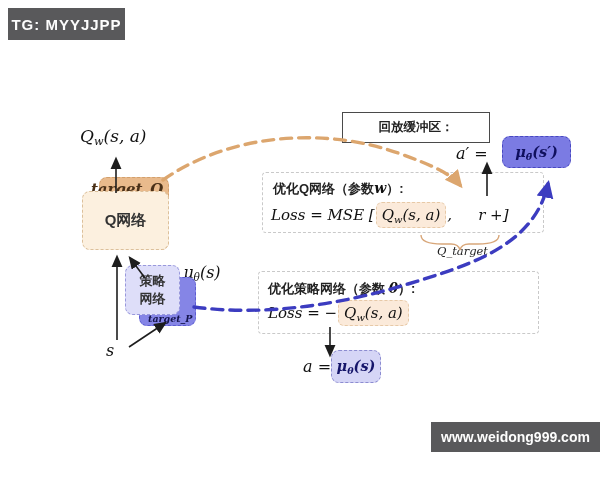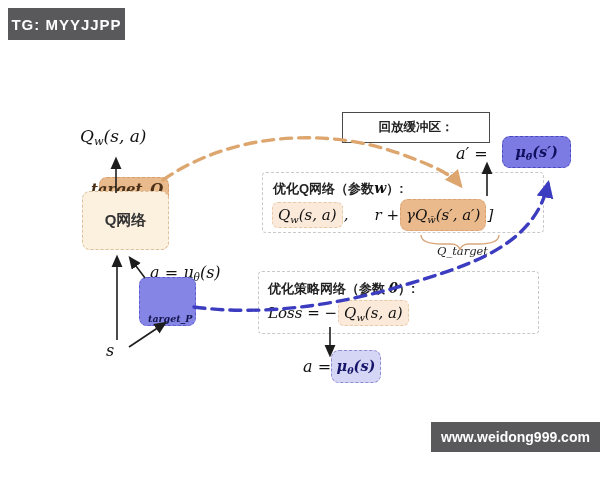--- a/index.html
+++ b/index.html
@@ -83,42 +83,46 @@
   <div id="q-front" class="abs netbox">Q网络</div>
 
   <div id="action-eq" class="abs math">
     <span>a = </span><span>μ</span><span class="sb">θ</span><span>(s)</span>
   </div>
 
   <div id="target-p" class="abs netbox">
     <span class="tag math">target_P</span>
   </div>
 
+  <div id="p-front" class="abs netbox">
+    <span>策略</span>
+    <span>网络</span>
+  </div>
 
   <div id="state-s" class="abs math">s</div>
 
   <div id="replay" class="abs">
     <span class="zh">回放缓冲区：</span>
   </div>
 
   <div id="next-a" class="abs math">a′ = </div>
   <div id="next-a-box" class="abs pillbox">
     <span class="math"><span>μ</span><span class="sb">θ̄</span><span>(s′)</span></span>
   </div>
 
   <div id="panel-q" class="abs panel"></div>
   <div id="panel-q-title" class="abs panel-title">
     <span>优化Q网络（参数</span><span class="math">w</span><span>）:</span>
   </div>
   <div id="q-formula" class="abs frow">
+    <span class="math">Loss = MSE [</span>
     <span class="termbox peach"><span class="math"><span>Q</span><span class="sb">w</span><span>(s, a)</span></span></span>
     <span class="math">,</span>
     <span class="gap26"></span>
     <span class="math">r + </span>
-    <span class="termbox orange"><span class="math"><span>γQ</span><span class="sb">w̄</span><span>(s′, a′)</span></span></span>
     <span class="math">]</span>
   </div>
   <div id="q-target-label" class="abs math">Q_target</div>
 
   <div id="panel-p" class="abs panel"></div>
   <div id="panel-p-title" class="abs panel-title">
     <span>优化策略网络（参数 </span><span class="math">θ</span><span>）:</span>
   </div>
   <div id="p-formula" class="abs frow">
     <span class="math">Loss = − </span>

